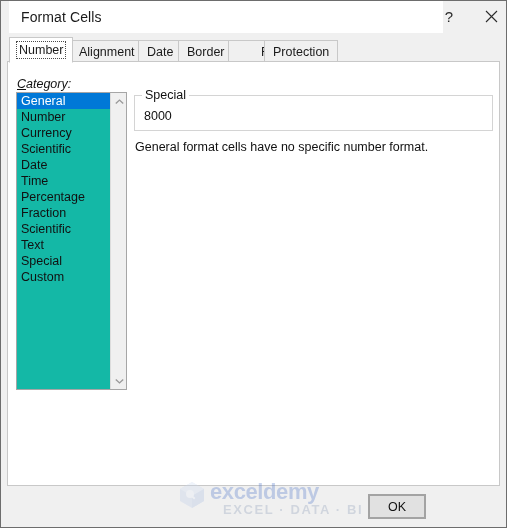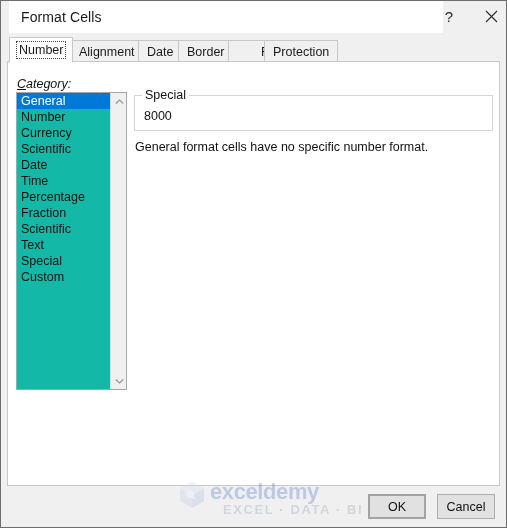--- a/index.html
+++ b/index.html
@@ -358,15 +358,14 @@
         <polygon points="15,16 27,9 27,21 15,28" fill="#a8bce2"></polygon>
         <circle cx="13" cy="14" r="4" fill="#e8eefa"></circle>
         <rect x="15" y="15" width="4.5" height="2" fill="#e8eefa" transform="rotate(40 15 15)"></rect>
       </svg>
     </div>
     <div class="wm-text">exceldemy</div>
     <div class="wm-tag">EXCEL · DATA · BI</div>
   </div>
 
   <div class="btn default" id="ok-button">OK</div>
-  <div class="btn" id="cancel-button">Cancel</div>
 
 </div>
 
 </body></html>

